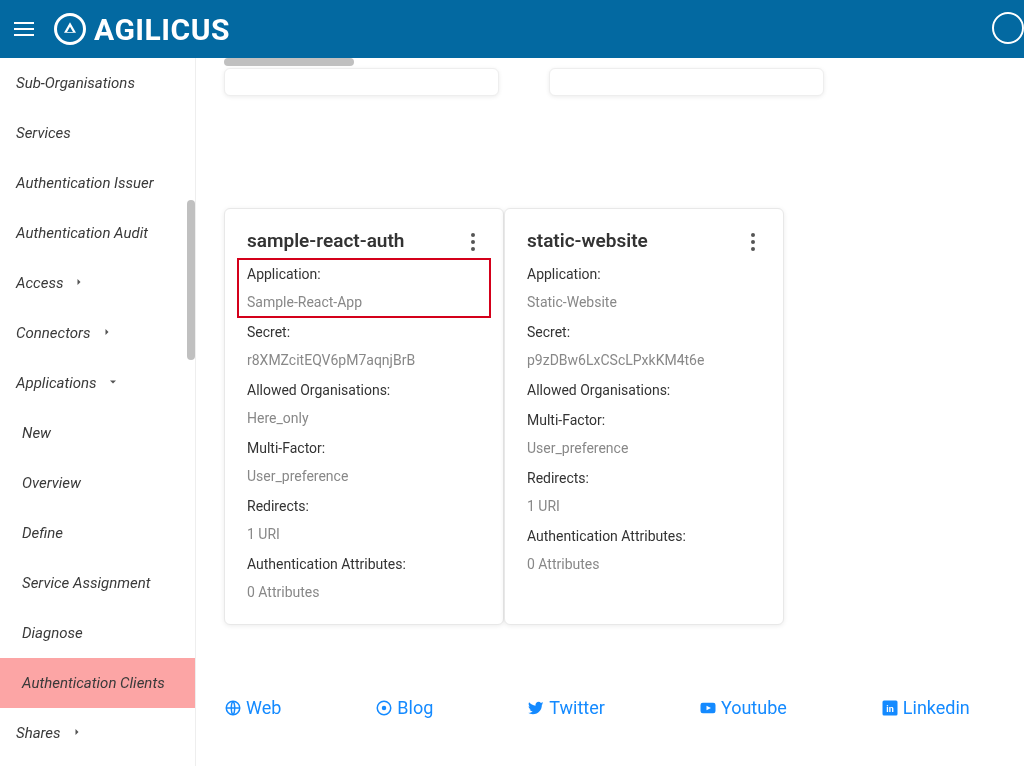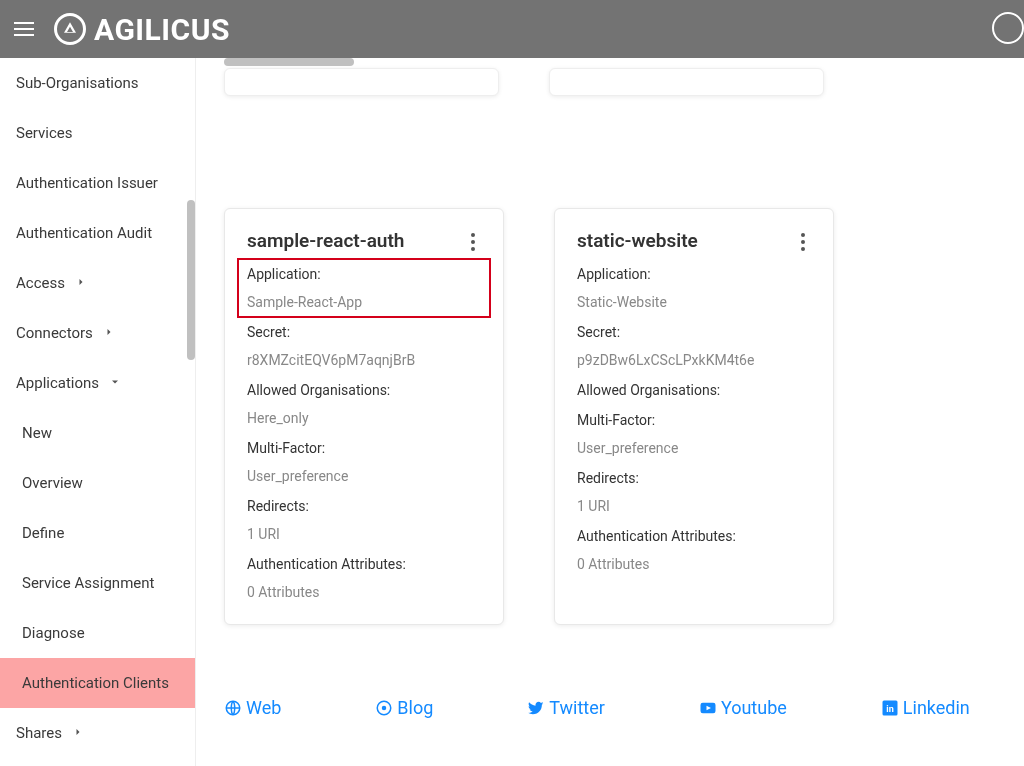--- a/index.html
+++ b/index.html
@@ -1,44 +1,44 @@
 <!DOCTYPE html>
 <html><head>
 <meta charset="utf-8">
 <style>
 * { box-sizing: border-box; margin: 0; padding: 0; }
 body { font-family: "Segoe UI", Roboto, Arial, sans-serif; background: #fff; width: 1024px; height: 766px; overflow: hidden; position: relative; }
 
-.topbar { background: #737373; height: 58px; display: flex; align-items: center; padding: 0 14px; color: #fff; position: relative; }
+.topbar { background: #0369a1; height: 58px; display: flex; align-items: center; padding: 0 14px; color: #fff; position: relative; }
 .hamburger { width: 24px; height: 24px; display: flex; flex-direction: column; justify-content: center; gap: 4px; cursor: pointer; margin-right: 16px; }
 .hamburger span { display: block; height: 2px; background: #fff; width: 20px; }
 .brand-logo-wrap { display: flex; align-items: center; gap: 8px; }
 .brand-icon { width: 32px; height: 32px; border: 3px solid #fff; border-radius: 50%; display:flex; align-items:center; justify-content:center; }
 .brand-icon svg { width: 18px; height: 18px; }
 .brand-text { font-size: 30px; font-weight: 700; letter-spacing: 0.5px; color:#fff; }
 .topbar-avatar { position:absolute; right:0; top:12px; width:32px; height:32px; border:2px solid #fff; border-radius:50%; overflow:hidden; }
 
 .layout { display:flex; height: calc(766px - 58px); }
 .sidebar { width: 196px; border-right: 1px solid #eee; position: relative; overflow: hidden; }
 .sidebar-scroll { position:absolute; right:0; top:0; width:8px; height:100%; }
 .thumb-v { position:absolute; right:0; top:0; width:8px; height:160px; background:#c0c0c0; border-radius:4px; }
 .thumb-h { position:absolute; top:0; left:0; height:8px; width:130px; background:#c0c0c0; border-radius:4px;}
-.side-item { padding: 16px 16px; font-size: 15px; color: #3a3a3a; cursor: pointer; display:flex; align-items:center; justify-content:space-between;}
+.side-item { padding: 16px 16px; font-size: 15px; color: #3a3a3a; cursor: pointer; display:flex; align-items:center; justify-content:space-between;font-style:italic;}
 .side-sub { padding-left: 22px; }
 .side-item.active { background: #fca5a5; }
 .chev { font-size: 12px; color:#666; margin-left:4px;}
 .chev svg { width:12px; height:12px; }
 
 .content { flex:1; padding: 10px 18px 0 28px; position:relative; overflow:hidden; }
 .mini-bar { position:absolute; top:0; left:28px; width:130px; height:8px; }
 
 .placeholder-cards { display:flex; gap:50px; }
 .placeholder-card { width:275px; height:28px; background:#fff; border:1px solid #eee; border-radius:6px; box-shadow:0 1px 4px rgba(0,0,0,.08);}
 
-.card-row { display:flex; gap:50px; margin-top:112px; }
+.card-row { display:flex; margin-top:112px; }
 .card { width:280px; background:#fff; border:1px solid #e8e8e8; border-radius:6px; box-shadow:0 1px 5px rgba(0,0,0,.08); padding: 20px 22px 24px 22px; position:relative; }
 .card-head { display:flex; justify-content:space-between; align-items:flex-start; margin-bottom:14px; }
 .card-title { font-size:19px; font-weight:600; color:#333; }
 .more-dots { width:16px; display:flex; flex-direction:column; gap:3px; align-items:center; cursor:pointer; padding-top:4px;}
 .more-dots span { width:4px; height:4px; background:#555; border-radius:50%; }
 .field { margin-bottom:14px; }
 .field-label { font-size:14px; color:#333; }
 .field-value { font-size:14px; color:#888; margin-top:12px; }
 .highlight-box { border:2px solid #d4001a; padding:6px 8px; margin:-8px -10px 6px -10px; }
 .highlight-box .field { margin-bottom:0; }

